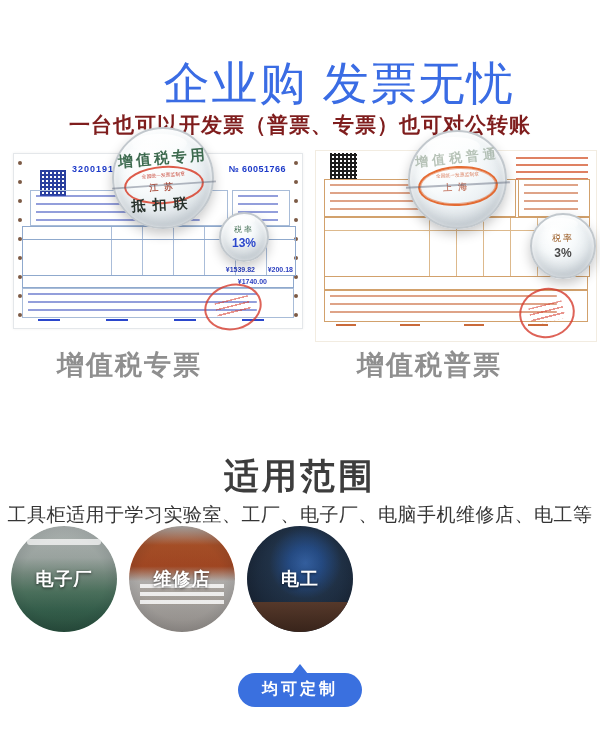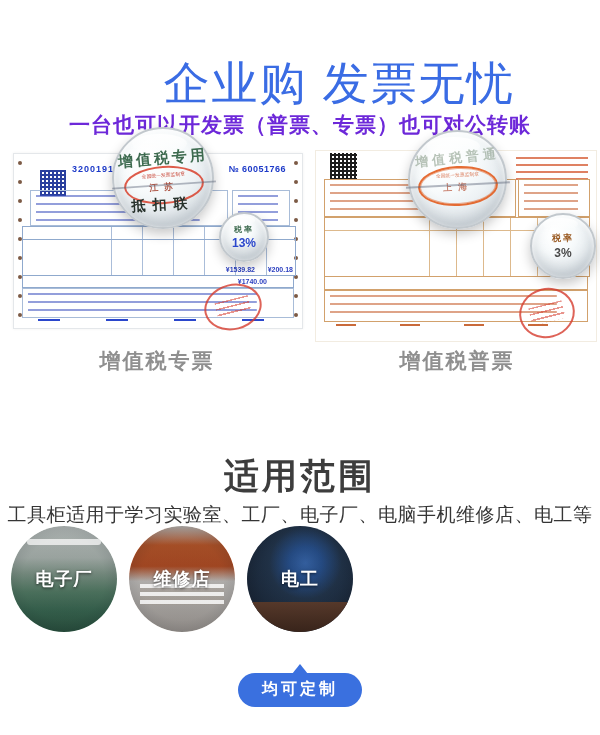--- a/index.html
+++ b/index.html
@@ -3,21 +3,21 @@
 <meta charset="utf-8">
 <style>
   html,body{margin:0;padding:0;background:#fff;}
   .page{position:relative;width:600px;height:735px;background:#fff;overflow:hidden;
         font-family:"Liberation Sans","DejaVu Sans",sans-serif;}
 
   
   .hero-title{position:absolute;top:22px;left:0;width:100%;text-align:center;
       font-size:46px;font-weight:normal;color:#3a6ce4;letter-spacing:2px;margin-left:39px;}
   .hero-sub{position:absolute;top:90px;left:0;width:100%;text-align:center;
-      font-size:21px;font-weight:600;color:#6d28d9;letter-spacing:1px;}
+      font-size:21px;font-weight:600;color:#7f1d1d;letter-spacing:1px;}
 
   
   .showcase{position:absolute;top:135px;left:0;width:600px;height:240px;}
 
   .inv{position:absolute;background:#fff;}
   .inv-l{left:13px;top:18px;width:288px;height:174px;border:1px solid #e4e7ea;
          box-shadow:0 0 3px rgba(0,0,0,.06);}
   .inv-r{left:315px;top:15px;width:280px;height:190px;border:1px solid #f2ece1;}
 
   .holes{position:absolute;top:0;bottom:0;width:10px;}
@@ -94,26 +94,26 @@
   .oval::after{content:"";position:absolute;left:-14px;right:-14px;top:16px;height:1.5px;
       background:rgba(90,100,120,.45);}
   .ring-text{position:absolute;top:3px;left:0;width:100%;text-align:center;font-size:6px;
       color:#c53b2b;transform:scale(.8);white-space:nowrap;}
   .oval.orange .ring-text{color:#d4623a;opacity:.85;}
   .region{position:absolute;top:13px;left:0;width:100%;text-align:center;font-size:9px;
       font-weight:bold;color:#b05a4a;letter-spacing:6px;}
   .oval.orange .region{color:#c2705a;opacity:.85;}
   .copy-label{position:absolute;bottom:13px;left:0;width:100%;text-align:center;font-size:14px;
       font-weight:bold;color:#27312b;letter-spacing:7px;transform:rotate(-3deg);}
-  .rate-label{font-size:8px;font-weight:bold;color:#3e6b50;letter-spacing:2px;}
+  .rate-label{font-size:8px;font-weight:normal;color:#3e6b50;letter-spacing:2px;}
   .rate-value{font-size:12px;font-weight:bold;color:#2b47cc;margin-top:1px;}
   .small-r .rate-label{font-size:9px;color:#9a5a22;}
   .small-r .rate-value{color:#4a4a4a;}
 
-  .cap{position:absolute;top:212px;width:200px;text-align:center;font-size:21px;
+  .cap{position:absolute;top:212px;width:200px;text-align:left;font-size:27px;
        font-weight:bold;color:#8f8f8f;letter-spacing:2px;}
   .cap-l{left:57px;}
   .cap-r{left:357px;}
 
   
   .scope-title{position:absolute;top:424px;left:0;width:100%;text-align:center;
       font-size:35px;font-weight:bold;color:#3d3d3d;letter-spacing:3px;}
   .scope-sub{position:absolute;top:483px;left:0;width:100%;text-align:center;
       font-size:19px;color:#353535;letter-spacing:.5px;}
 

